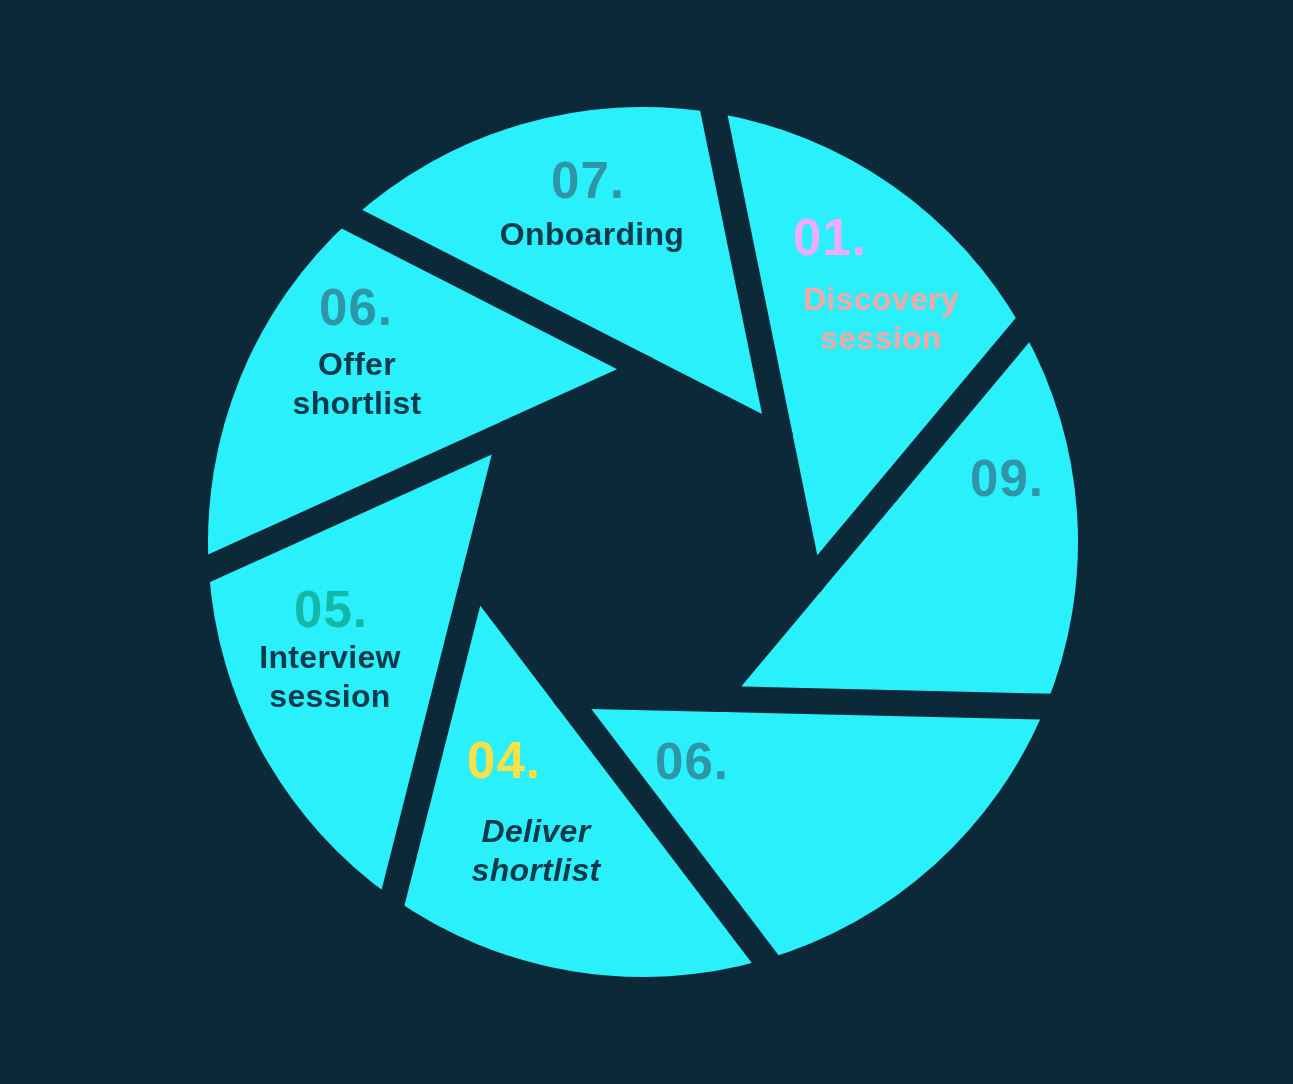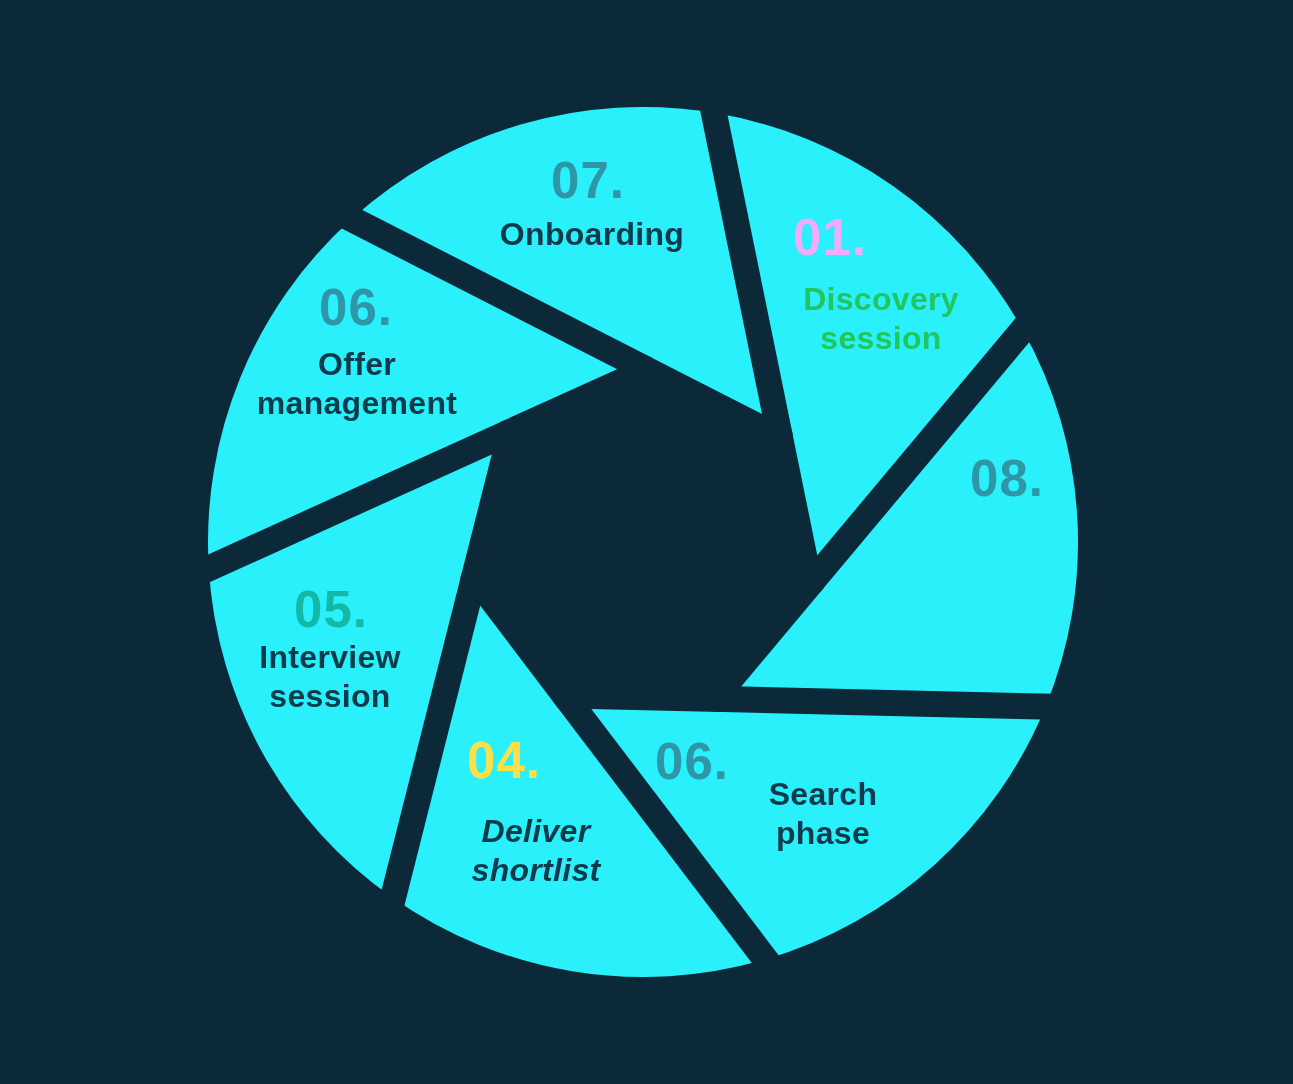--- a/index.html
+++ b/index.html
@@ -47,36 +47,34 @@
       <line x1="709.4487499239915" y1="91.25144889342089" x2="780.1338923497822" y2="437.8504173364178" stroke="#0B2938" stroke-width="26" stroke-linecap="butt"></line>
       <line x1="1036.8395258558432" y1="312.9145998436694" x2="809.9290059815777" y2="584.2793916938548" stroke="#0B2938" stroke-width="26" stroke-linecap="butt"></line>
       <line x1="1067.661105956003" y1="707.0837296021806" x2="714.0231733780762" y2="698.8711217634009" stroke="#0B2938" stroke-width="26" stroke-linecap="butt"></line>
       <line x1="778.7042117633948" y1="976.9414438758592" x2="564.6354426121728" y2="695.3356975573853" stroke="#0B2938" stroke-width="26" stroke-linecap="butt"></line>
       <line x1="387.55927825150627" y1="919.2793797224414" x2="474.25782190495624" y2="576.3353656124489" stroke="#0B2938" stroke-width="26" stroke-linecap="butt"></line>
       <line x1="188.76641825736462" y1="577.5182475412024" x2="510.9465030164473" y2="431.4798030475206" stroke="#0B2938" stroke-width="26" stroke-linecap="butt"></line>
       <polygon points="647.4148571269099,355.4522339009417 791.6015349156177,429.14104457012525 823.8882259939744,587.8149505811458 719.9623934515042,711.9892643498873 558.08230889333,708.1581949141005 460.14697774369824,579.2066156985073 499.9037018749656,422.23769598529236" fill="#0B2938"></polygon>
     </svg>
 
   <div class="step-text step-number" style="left: 830px; top: 237px; color: #f0abfc;">01.</div>
-  <div class="step-text step-label" style="left: 881px; top: 319px; color: #22c55e;">Discovery
+  <div class="step-text step-label" style="left: 881px; top: 319px; color: #fca5a5;">Discovery
 session</div>
 
-  <div class="step-text step-number" style="left: 1007px; top: 478px; color: rgb(46, 150, 166);">08.</div>
+  <div class="step-text step-number" style="left: 1007px; top: 478px; color: rgb(46, 150, 166);">09.</div>
 
   <div class="step-text step-number" style="left: 692px; top: 761px; color: rgb(46, 150, 166);">06.</div>
-  <div class="step-text step-label" style="left: 823px; top: 814px; color: rgb(14, 58, 75);">Search
-phase</div>
 
   <div class="step-text step-number" style="left: 504px; top: 760px; color: #fde047;">04.</div>
   <div class="step-text step-label" style="left: 536px; top: 851px; color: rgb(14, 58, 75); font-style: italic;">Deliver
 shortlist</div>
 
   <div class="step-text step-number" style="left: 331px; top: 609px; color: #14b8a6;">05.</div>
   <div class="step-text step-label" style="left: 330px; top: 677px; color: rgb(14, 58, 75);">Interview
 session</div>
 
   <div class="step-text step-number" style="left: 356px; top: 307px; color: rgb(46, 150, 166);">06.</div>
   <div class="step-text step-label" style="left: 357px; top: 384px; color: rgb(14, 58, 75);">Offer
-management</div>
+shortlist</div>
 
   <div class="step-text step-number" style="left: 588px; top: 180px; color: rgb(46, 150, 166);">07.</div>
   <div class="step-text step-label" style="left: 592px; top: 234px; color: rgb(14, 58, 75); text-align: center;">Onboarding</div>
 </div>
 
 </body></html>

